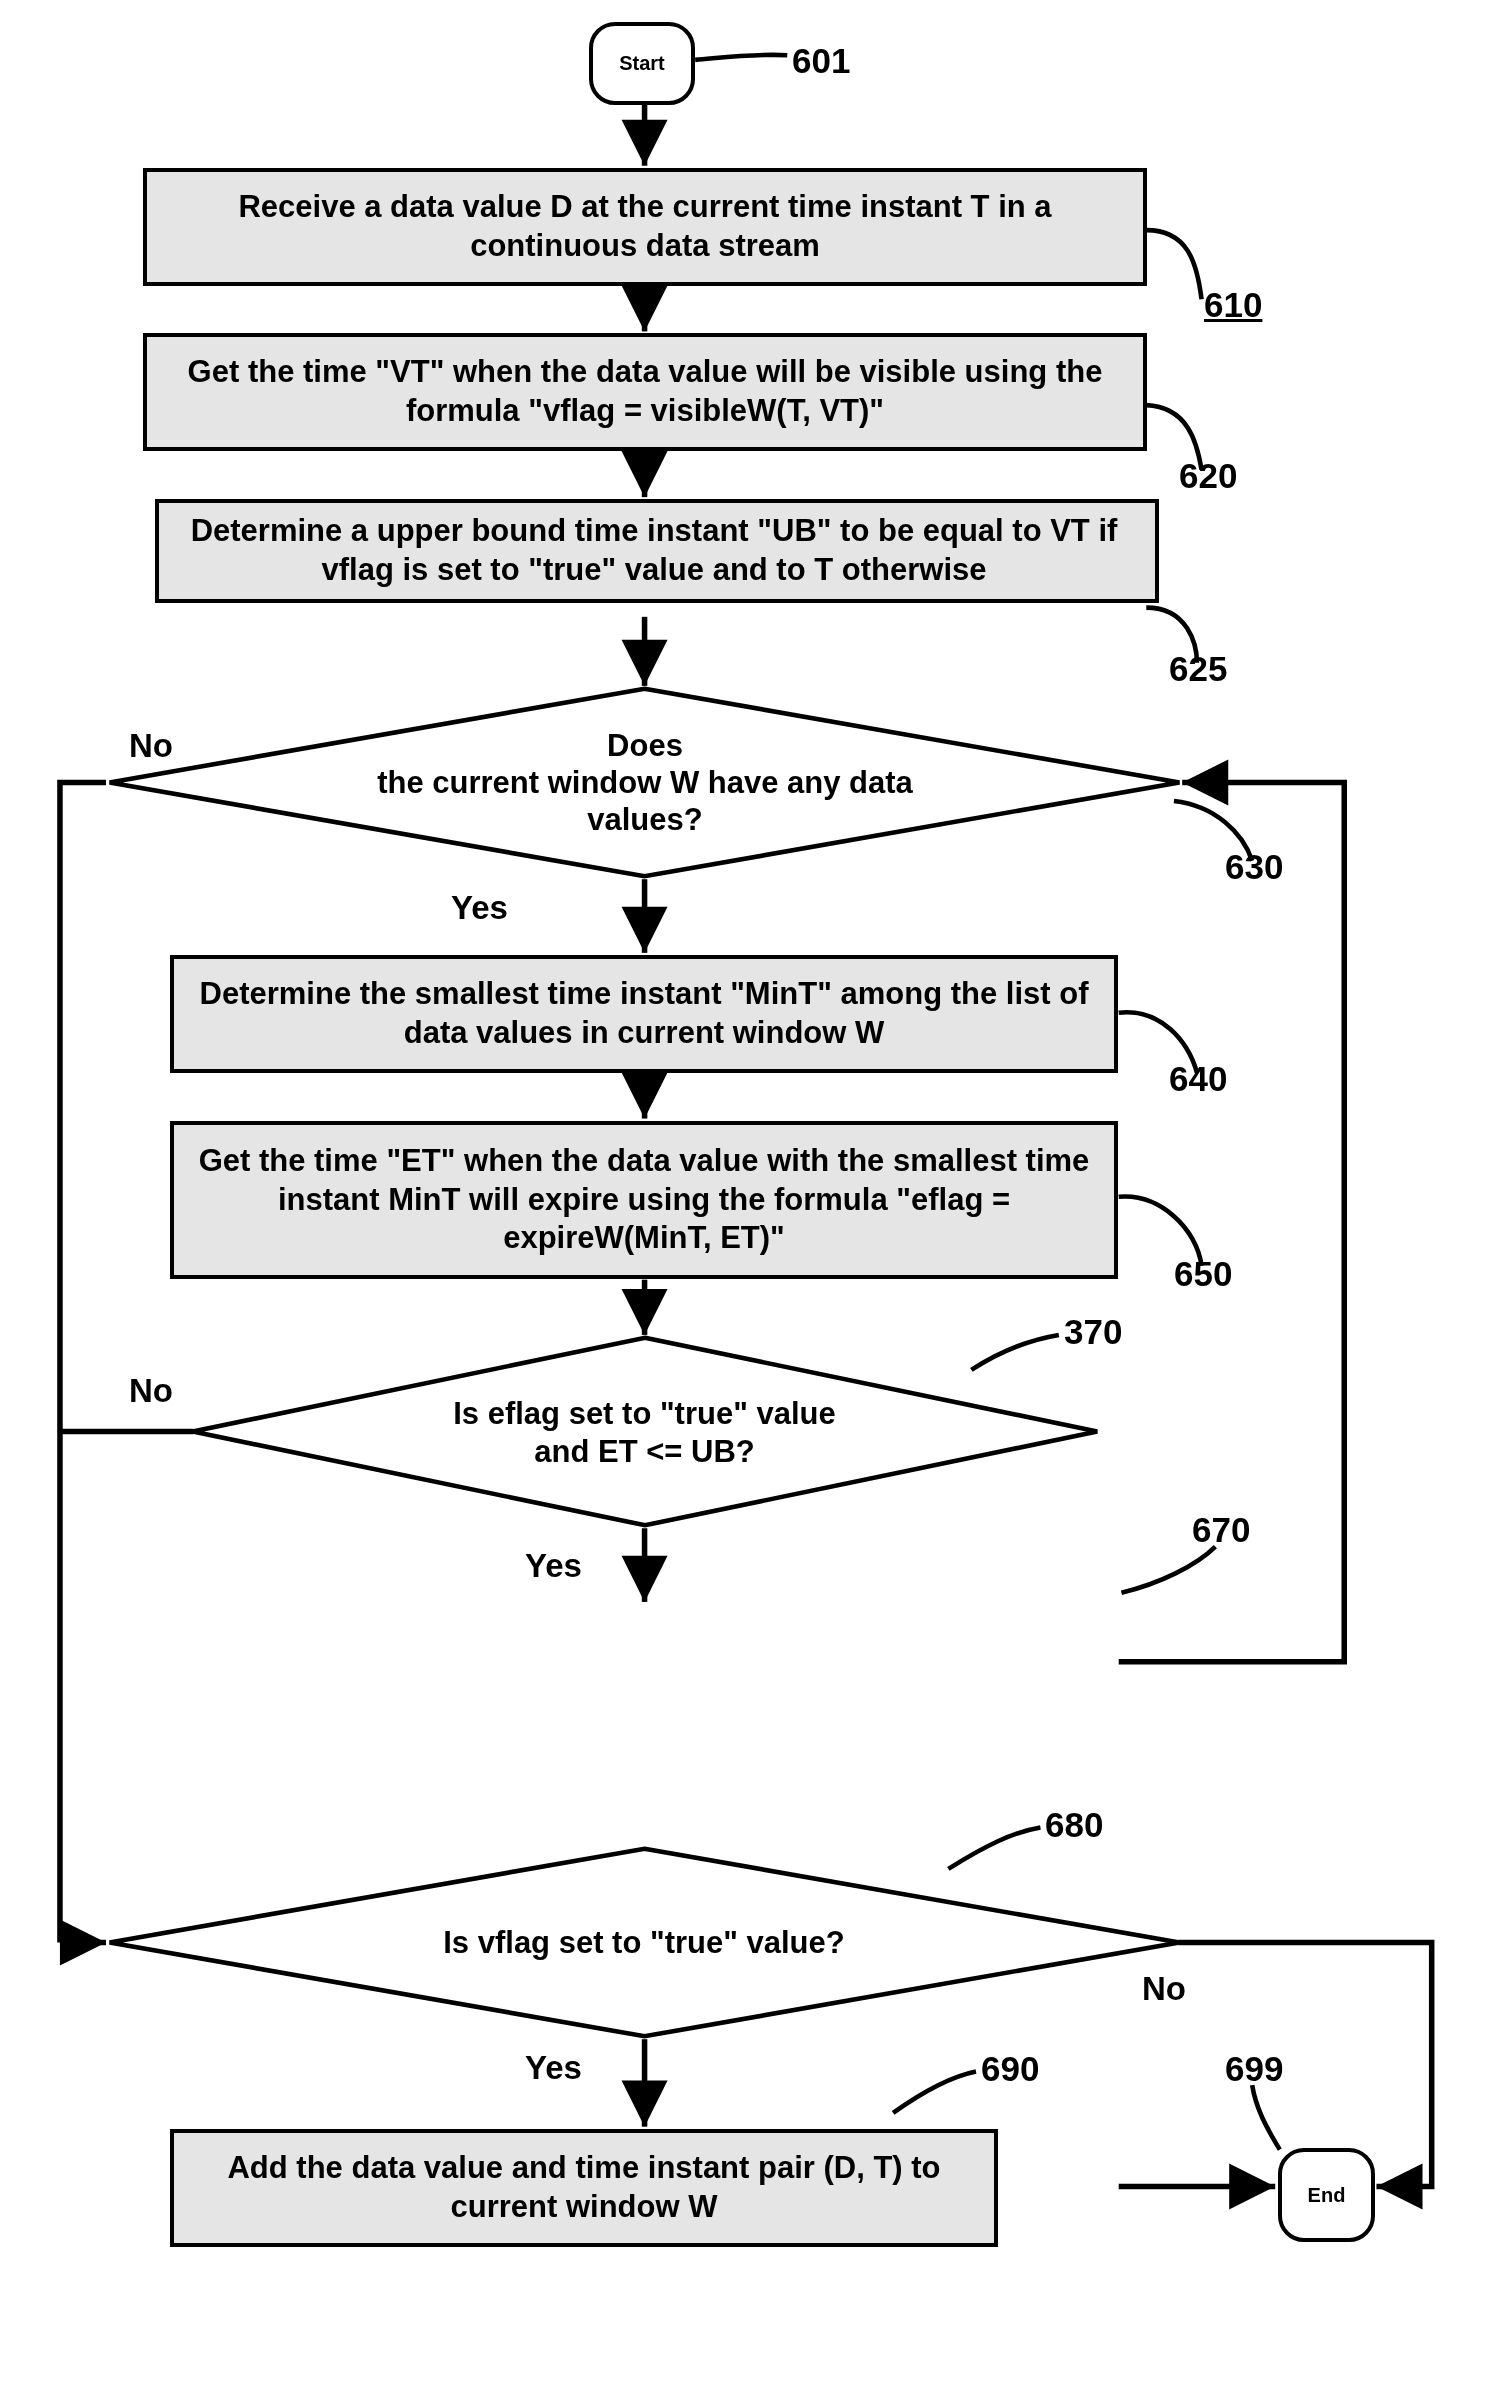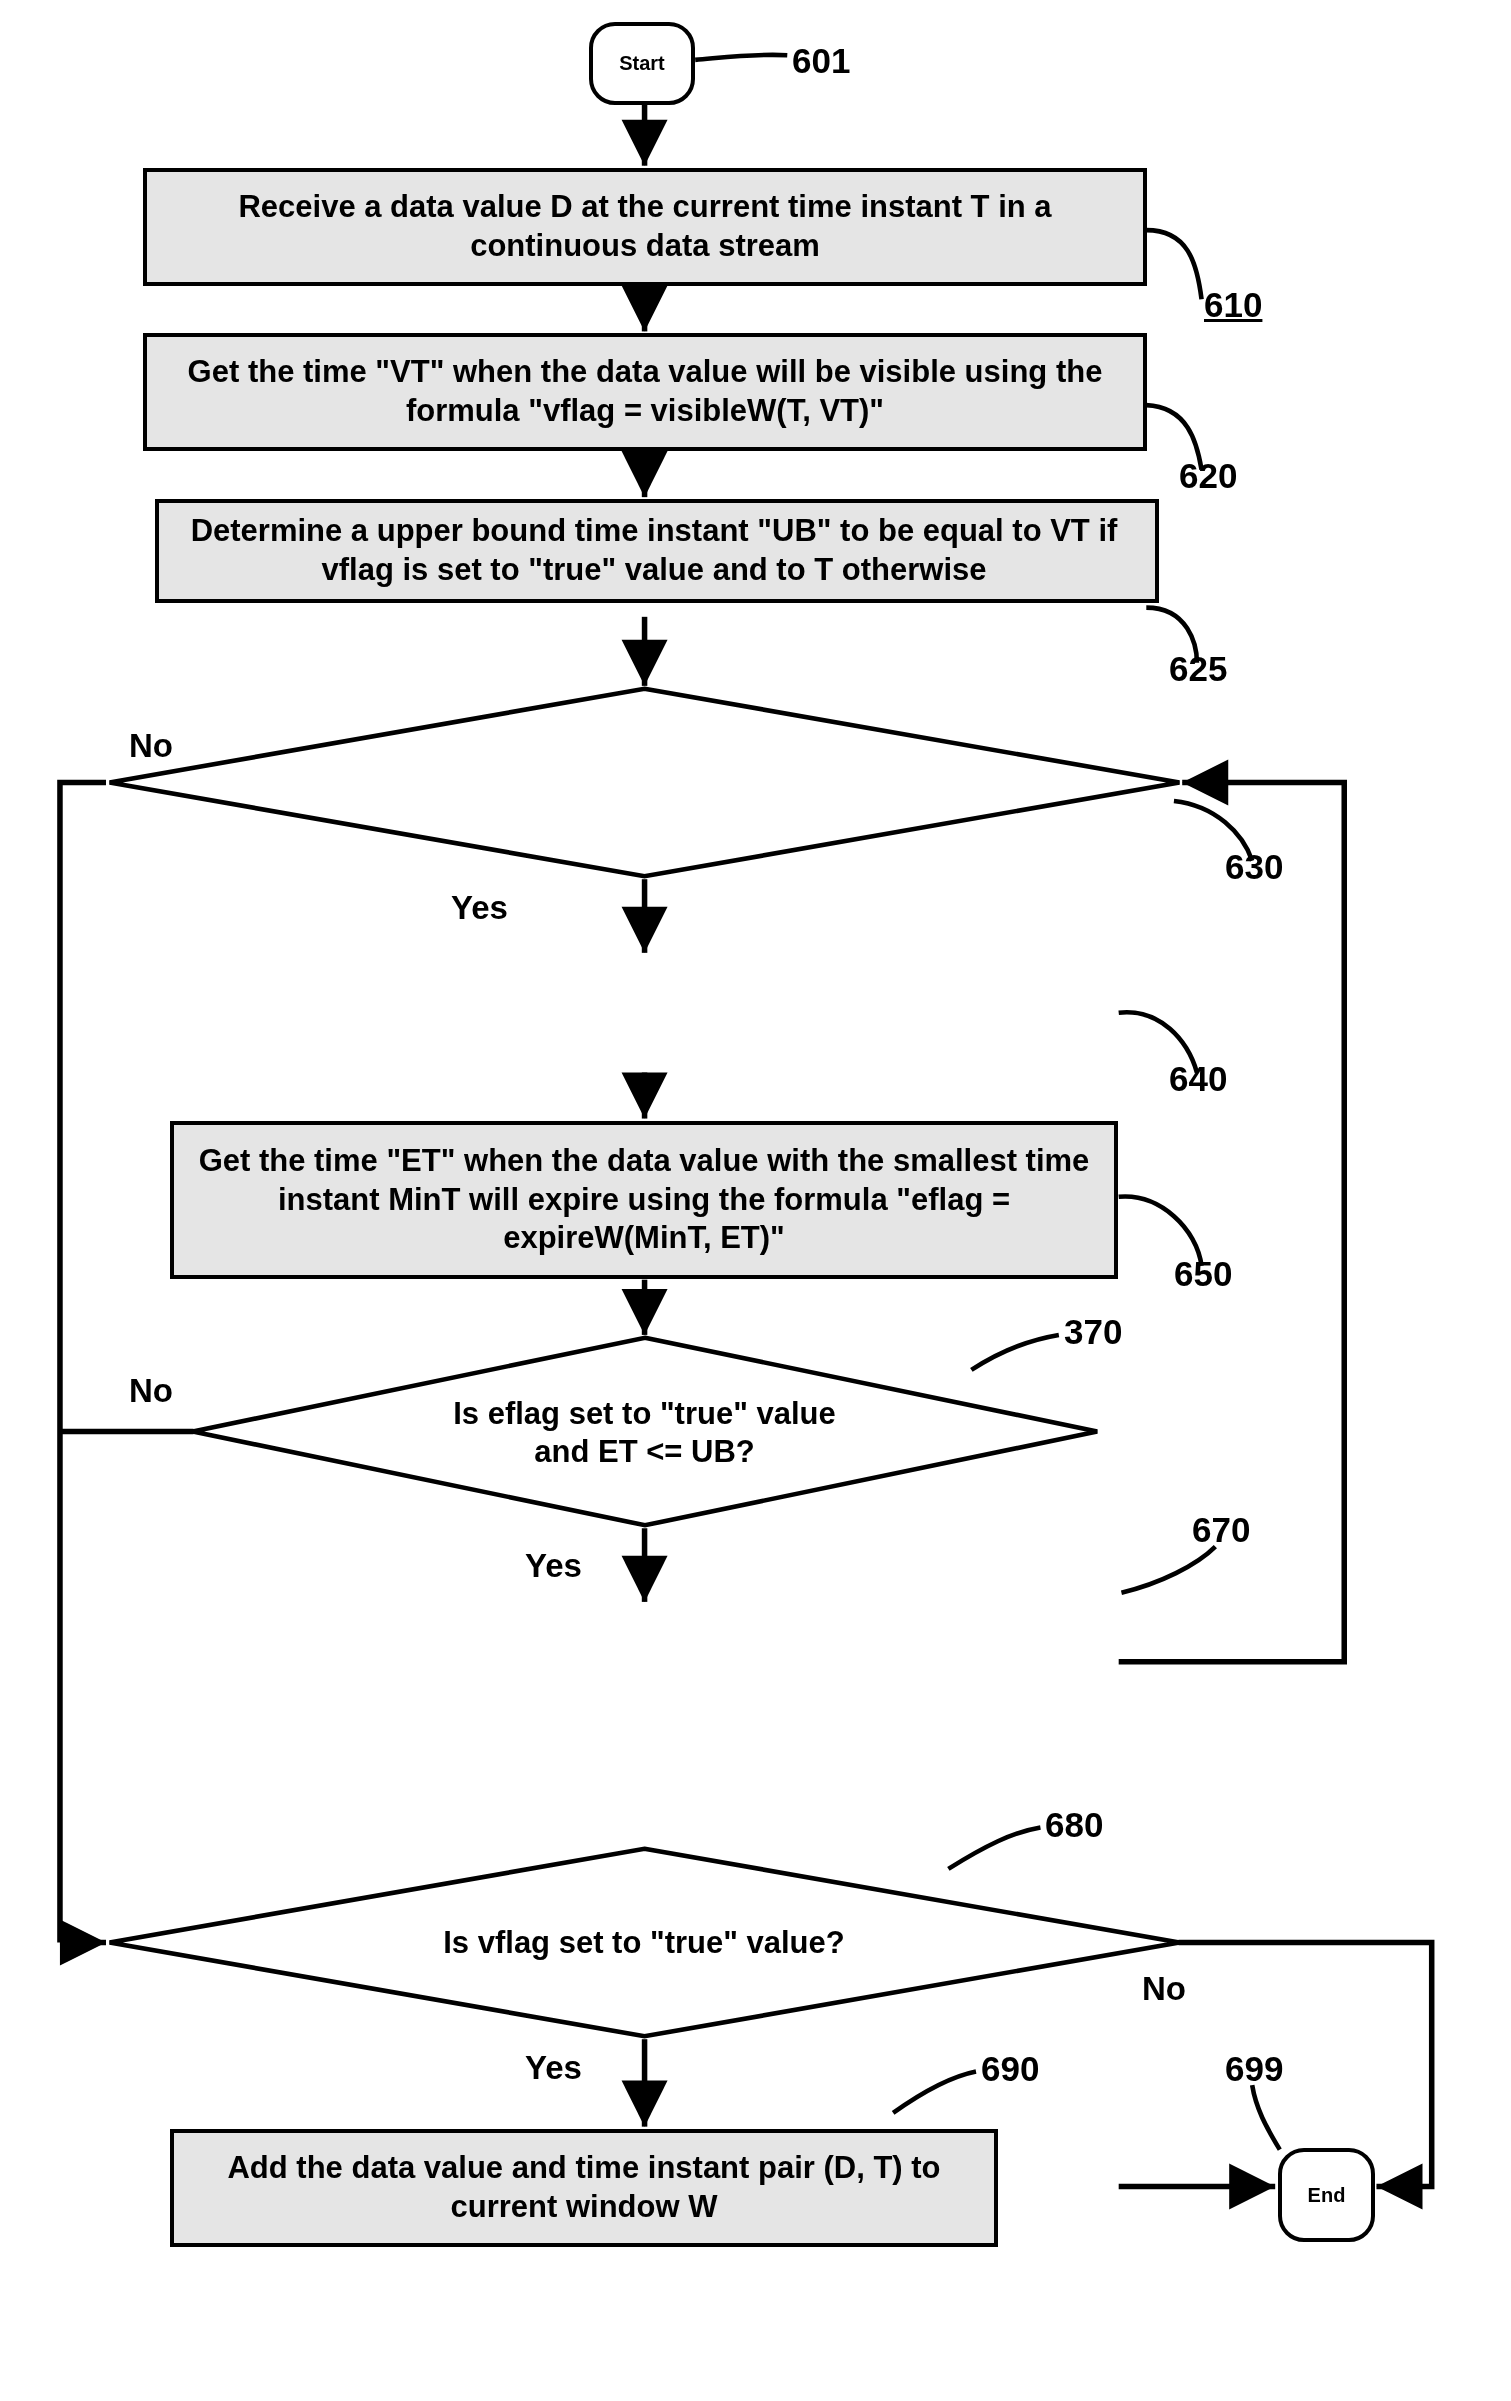--- a/index.html
+++ b/index.html
@@ -161,24 +161,30 @@
   <div class="box" style="left:155px; top:499px; width:1004px; height:104px;padding-left:16px;">
     <span>Determine a upper bound time instant "UB" to be equal to VT if vflag is set to "true" value and to T otherwise</span>
   </div>
   <div class="lbl" style="left:1169px; top:649px;">625</div>
 
   <div class="diamond-wide" style="left:106px; top:686px; width:1077px; height:193px;">
     <svg width="1077" height="193" viewBox="0 0 1170 210">
         <polygon points="585,3 1167,105 585,207 3,105" fill="#ffffff" stroke="#000" stroke-width="5"></polygon>
       </svg>
   </div>
+  <div class="dtext" style="left:180px; top:695px; width:930px; height:175px; white-space:pre-line;">Does
+the current window W have any data
+values?</div>
   <div class="lbl" style="left:1225px; top:847px;">630</div>
   <div class="small-lbl" style="left:129px; top:727px;">No</div>
   <div class="small-lbl" style="left:451px; top:889px;">Yes</div>
 
+  <div class="box" style="left:170px; top:955px; width:948px; height:118px;">
+    <span>Determine the smallest time instant "MinT" among the list of data values in current window W</span>
+  </div>
   <div class="lbl" style="left:1169px; top:1059px;">640</div>
 
   <div class="box" style="left:170px; top:1121px; width:948px; height:158px;">
     <span>Get the time "ET" when the data value with the smallest time instant MinT will expire using the formula "eflag = expireW(MinT, ET)"</span>
   </div>
   <div class="lbl" style="left:1174px; top:1254px;">650</div>
 
   <div class="diamond-wide" style="left:189px; top:1335px; width:912px; height:193px;">
     <svg width="912" height="193" viewBox="0 0 990 210">
         <polygon points="495,3 987,105 495,207 3,105" fill="#ffffff" stroke="#000" stroke-width="5"></polygon>

